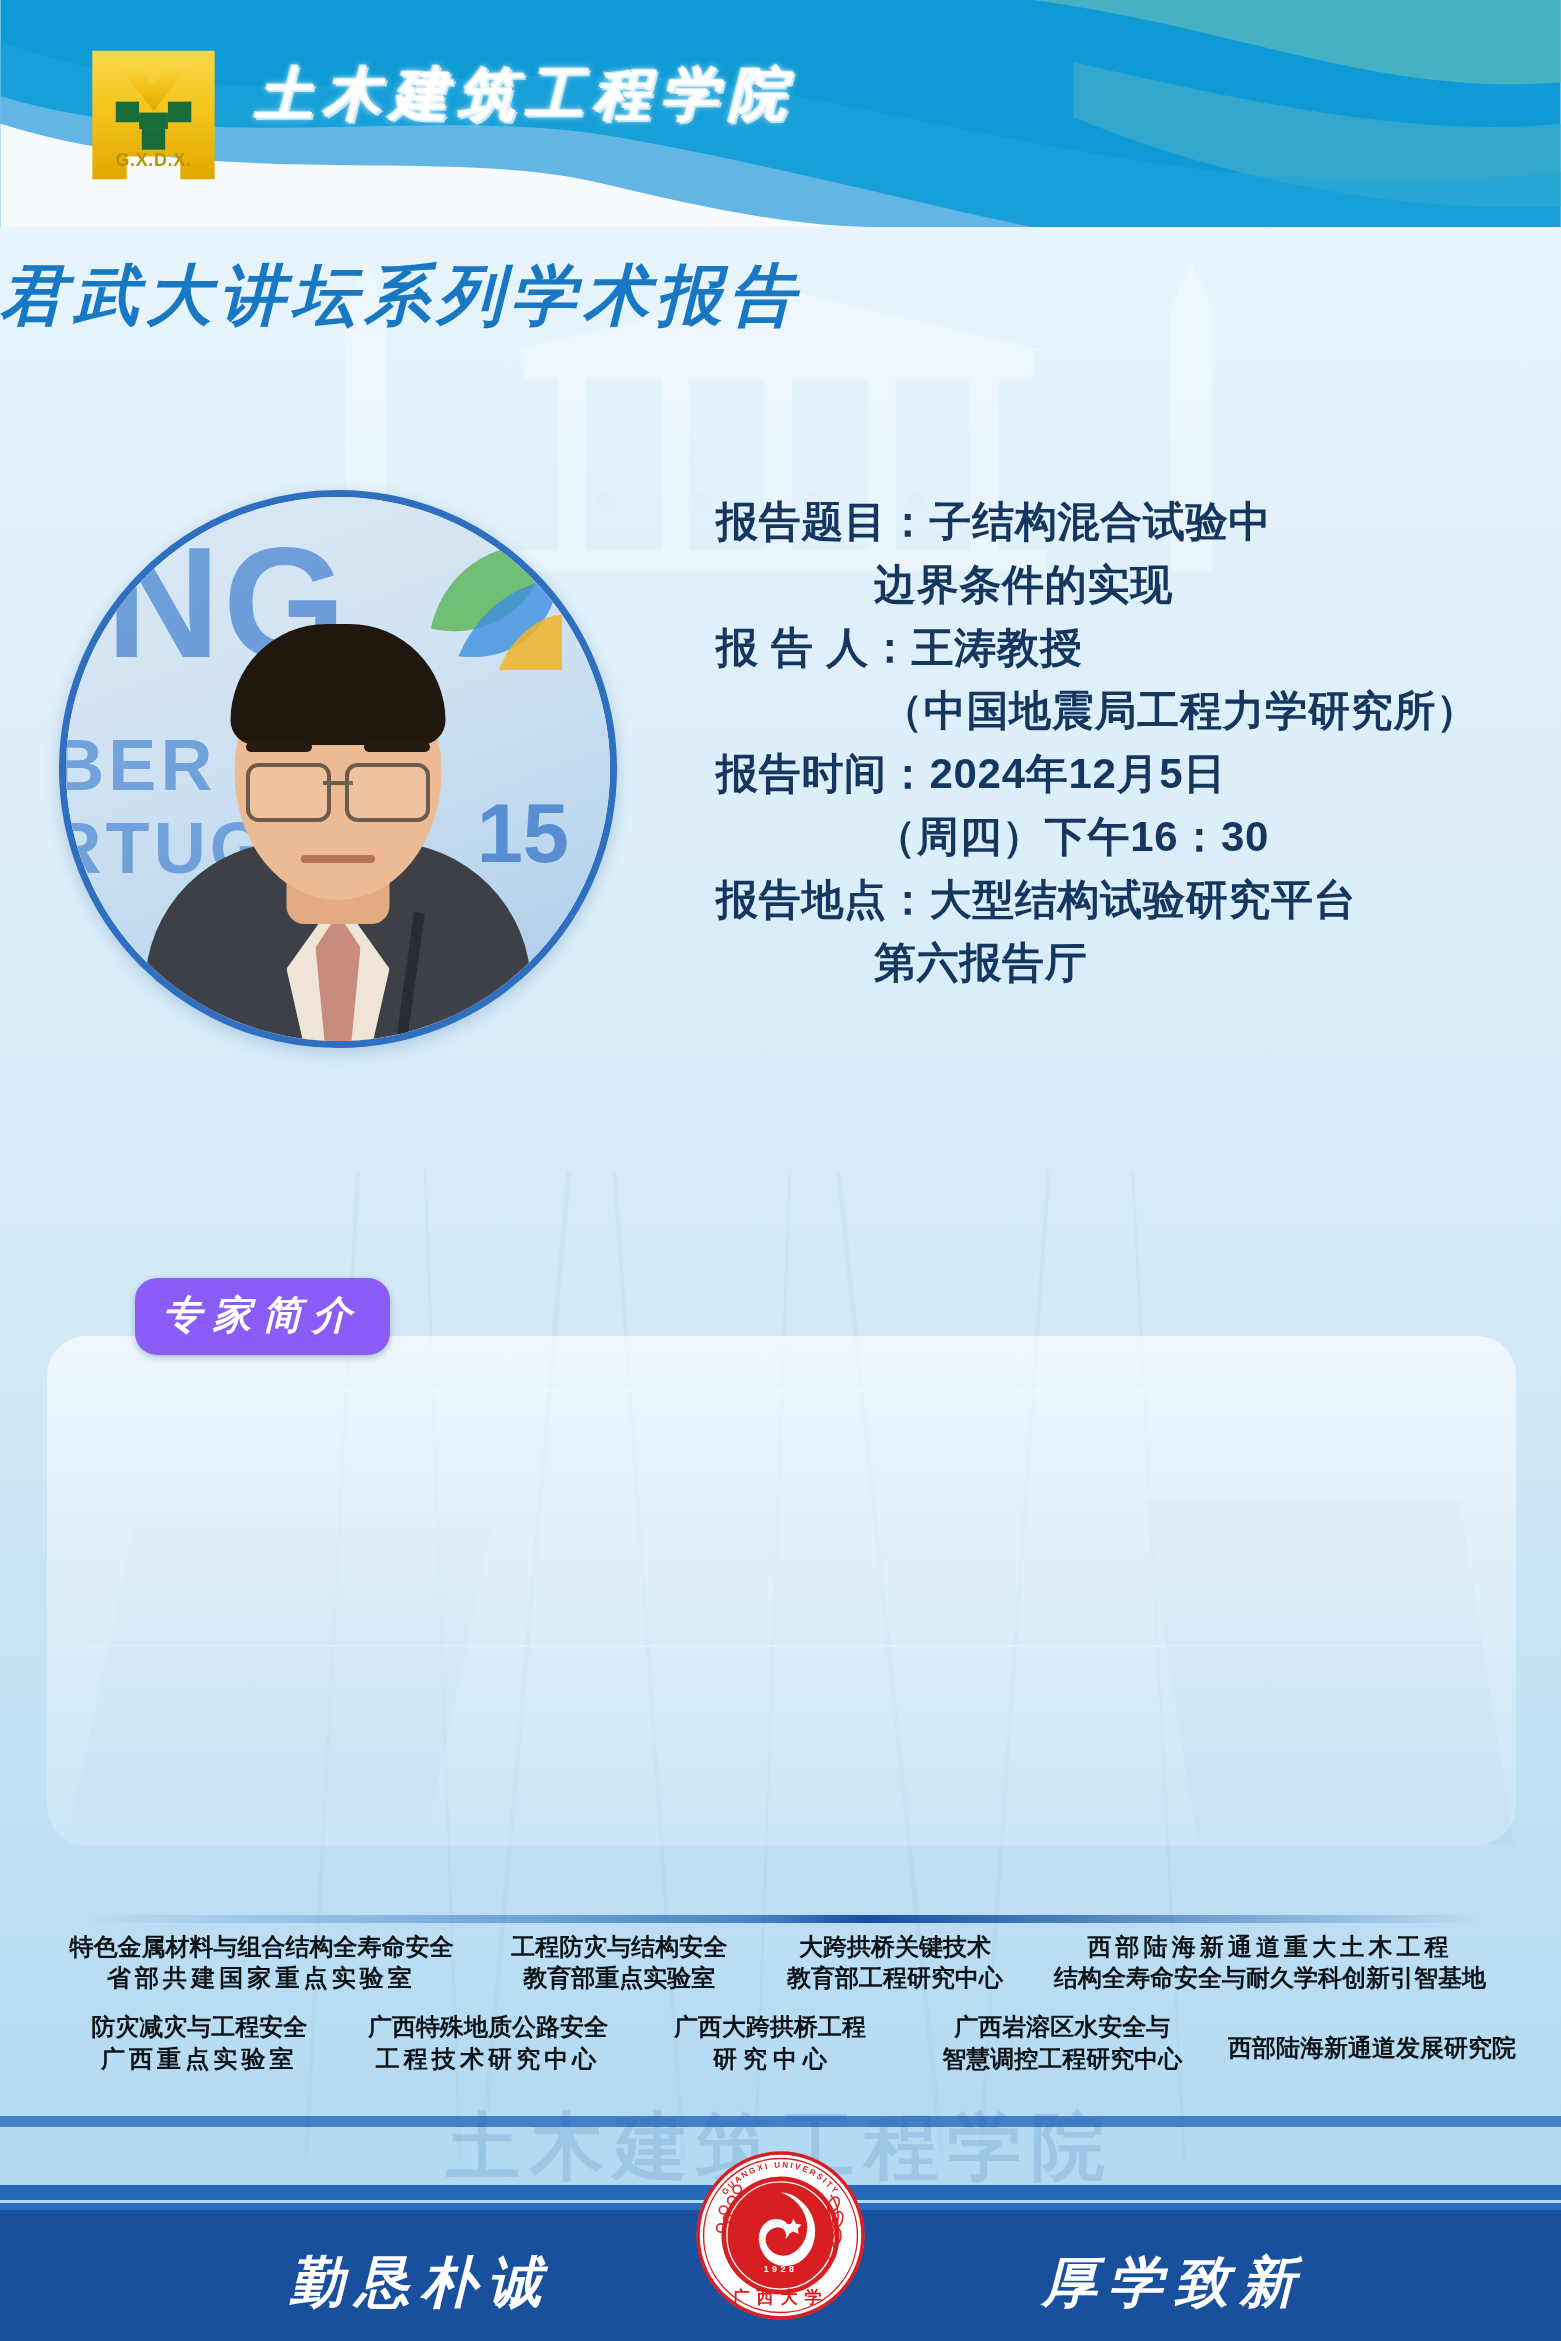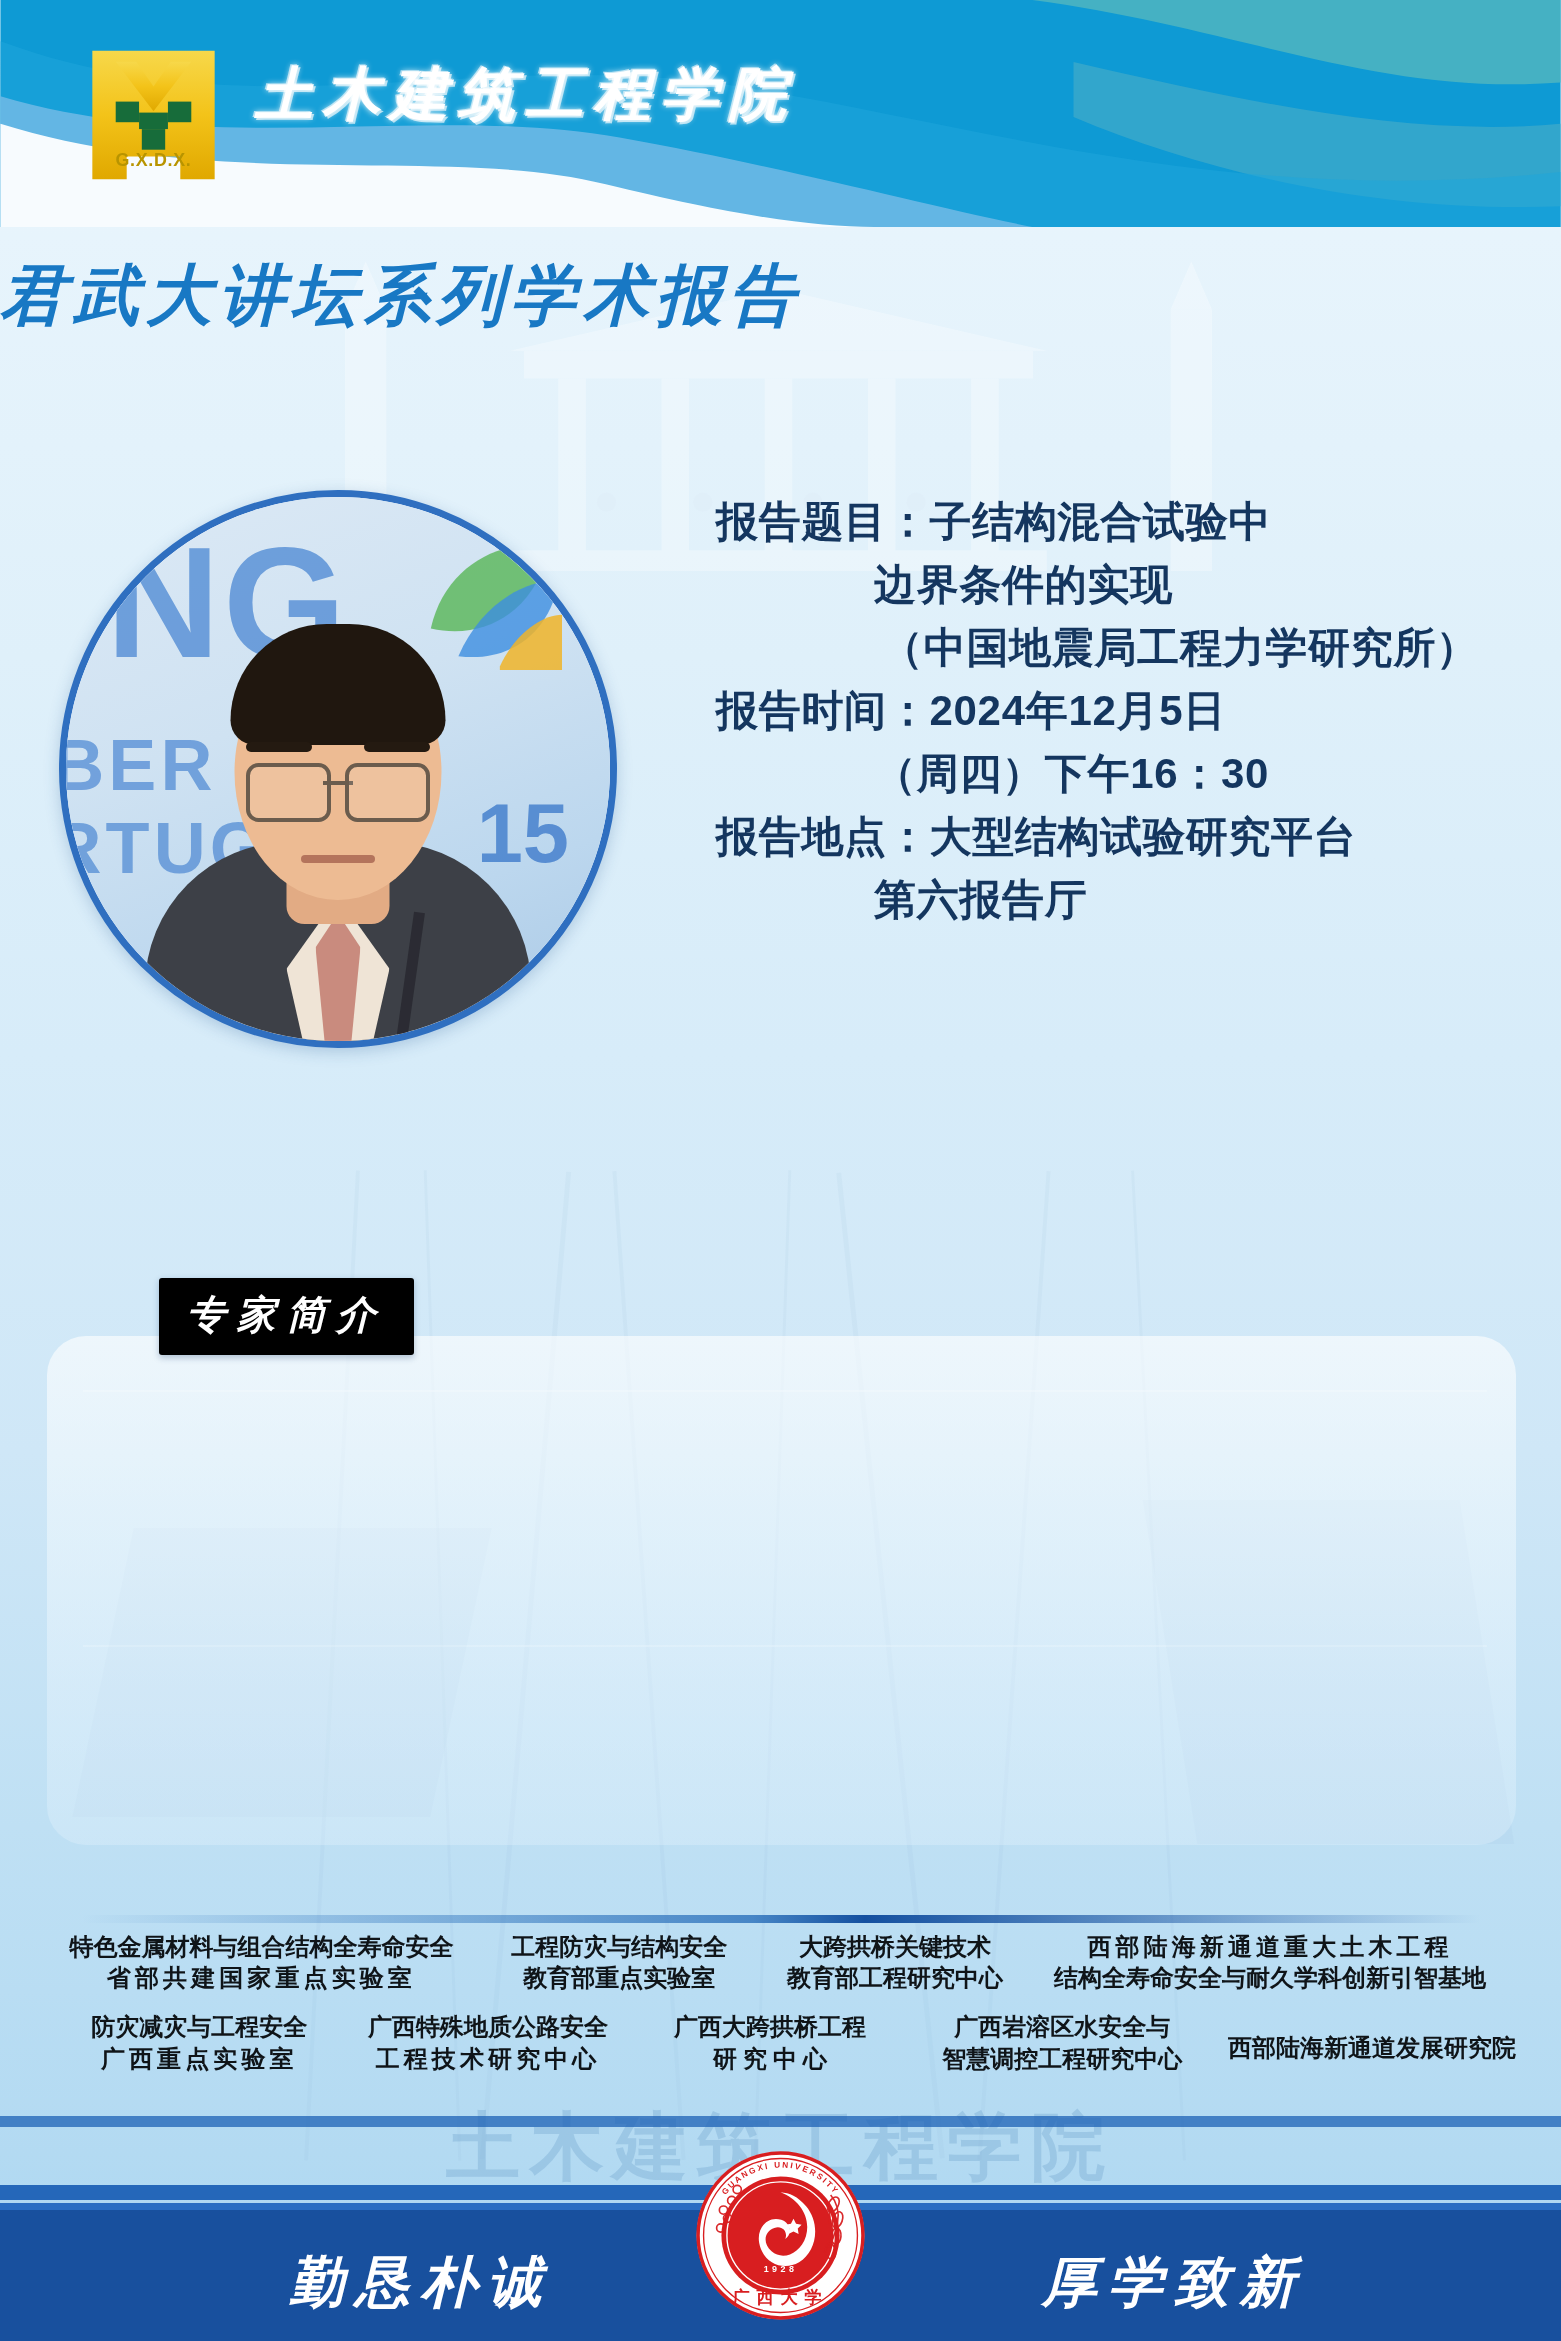--- a/index.html
+++ b/index.html
@@ -137,26 +137,25 @@
   
   .bio-panel{
     position:absolute;left:47px;top:1336px;width:1469px;height:509px;
     border-radius:39px;
     background:linear-gradient(180deg,rgba(255,255,255,.62) 0%,
                rgba(246,252,255,.50) 35%,rgba(238,248,255,.38) 70%,
                rgba(232,245,255,.30) 100%);
   }
   .bio-badge{
     position:absolute;left:135px;top:1278px;
-    padding:9.6px 27.5px 13.8px 27.5px;border-radius:3px;
-    background:#000000;color:#fff;
+    padding:9.6px 27.5px 13.8px 27.5px;border-radius:22px;
+    background:#8b5cf6;color:#fff;
     font-family:"Liberation Serif","DejaVu Serif",serif;
     font-style:italic;font-weight:700;font-size:39px;letter-spacing:11px;
     box-shadow:0 2.1px 6.9px rgba(20,60,110,.28);
-    margin-left:24px;
   }
   .bio-text{
     position:absolute;left:72px;top:1367px;width:1420px;
     font-family:"Liberation Serif","DejaVu Serif",serif;
     font-size:48px;line-height:1.47;color:#111417;
     text-align:justify;text-indent:96px;letter-spacing:0.7px;
   }
 
   
   .divider{
@@ -326,20 +325,21 @@
       <div class="gl l"></div>
         <div class="gl-bridge"></div>
         <div class="gl r"></div>
     </div>
     <div class="pers-mouth"></div>
   </div>
 
   <div class="info">
     <div class="row"><span>报告题目：</span><span>子结构混合试验中</span></div>
     <div class="row indent">边界条件的实现</div>
+    <div class="row"><span>报 告 人：</span><span>王涛教授</span></div>
     <div class="row indent2">（中国地震局工程力学研究所）</div>
     <div class="row"><span>报告时间：</span><span>2024年12月5日</span></div>
     <div class="row indent">（周四）下午16：30</div>
     <div class="row"><span>报告地点：</span><span>大型结构试验研究平台</span></div>
     <div class="row indent">第六报告厅</div>
   </div>
 
   <div class="bio-panel"></div>
   <div class="bio-badge">专家简介</div>
 

